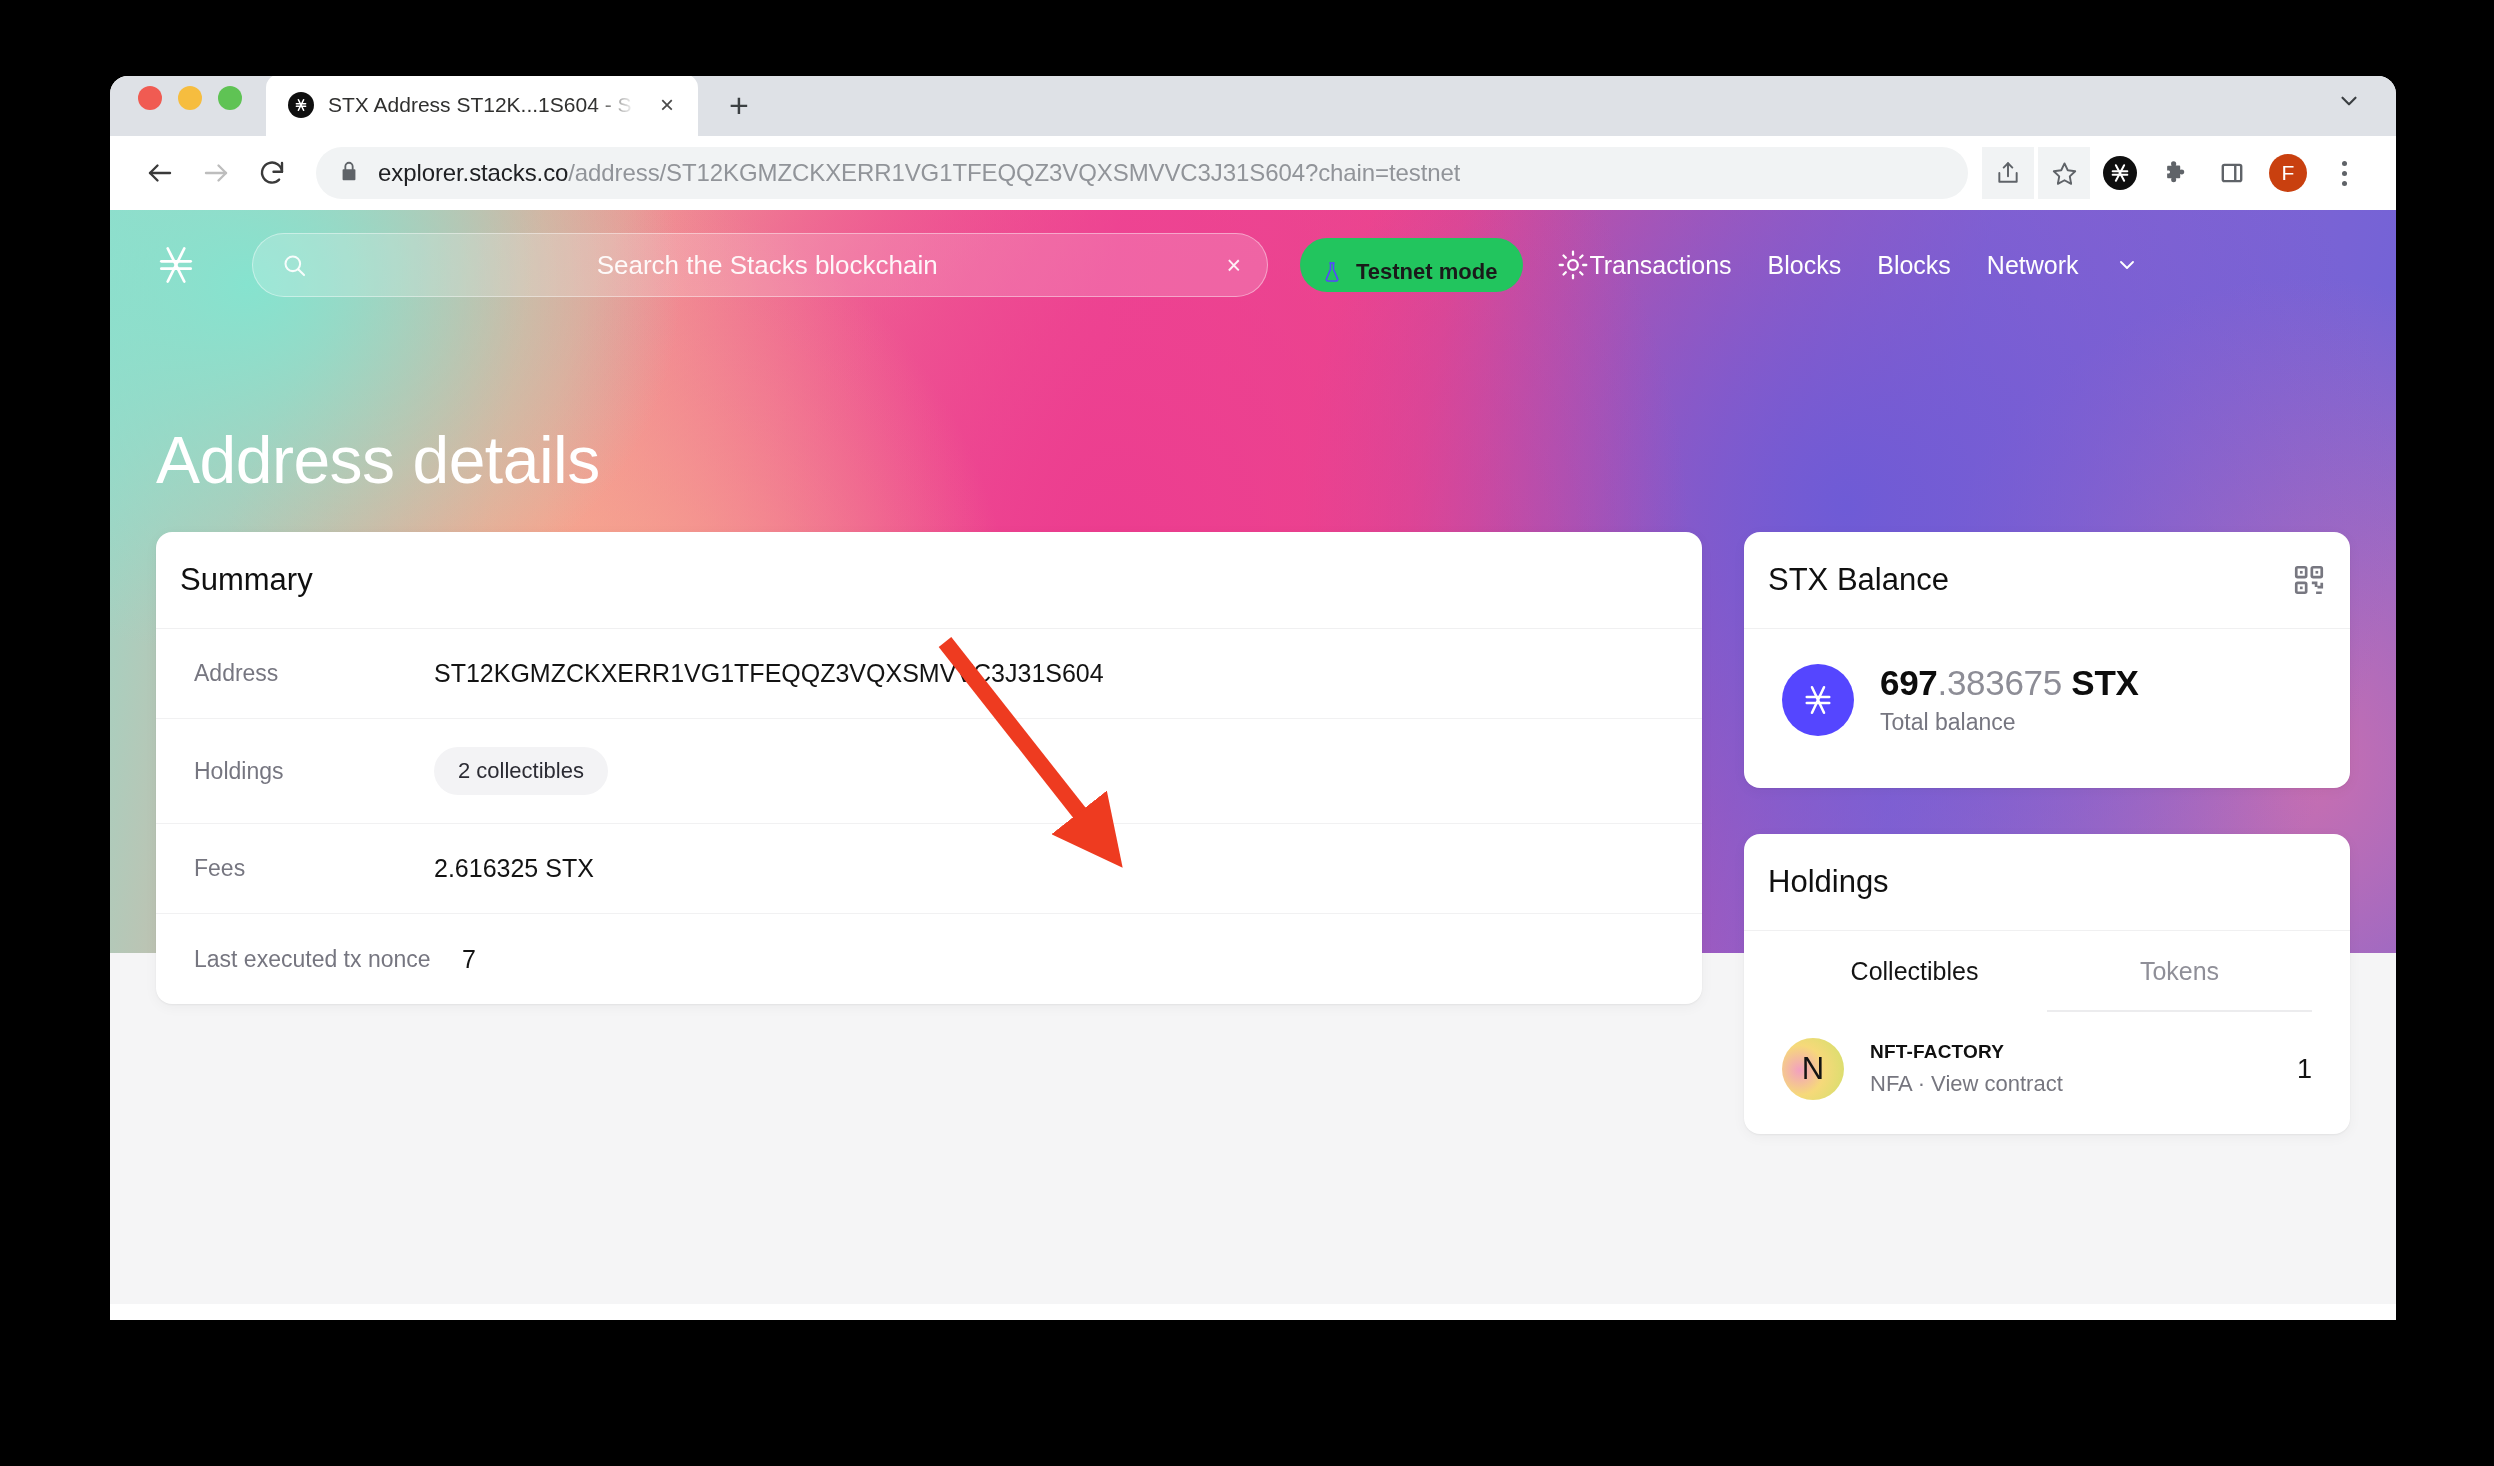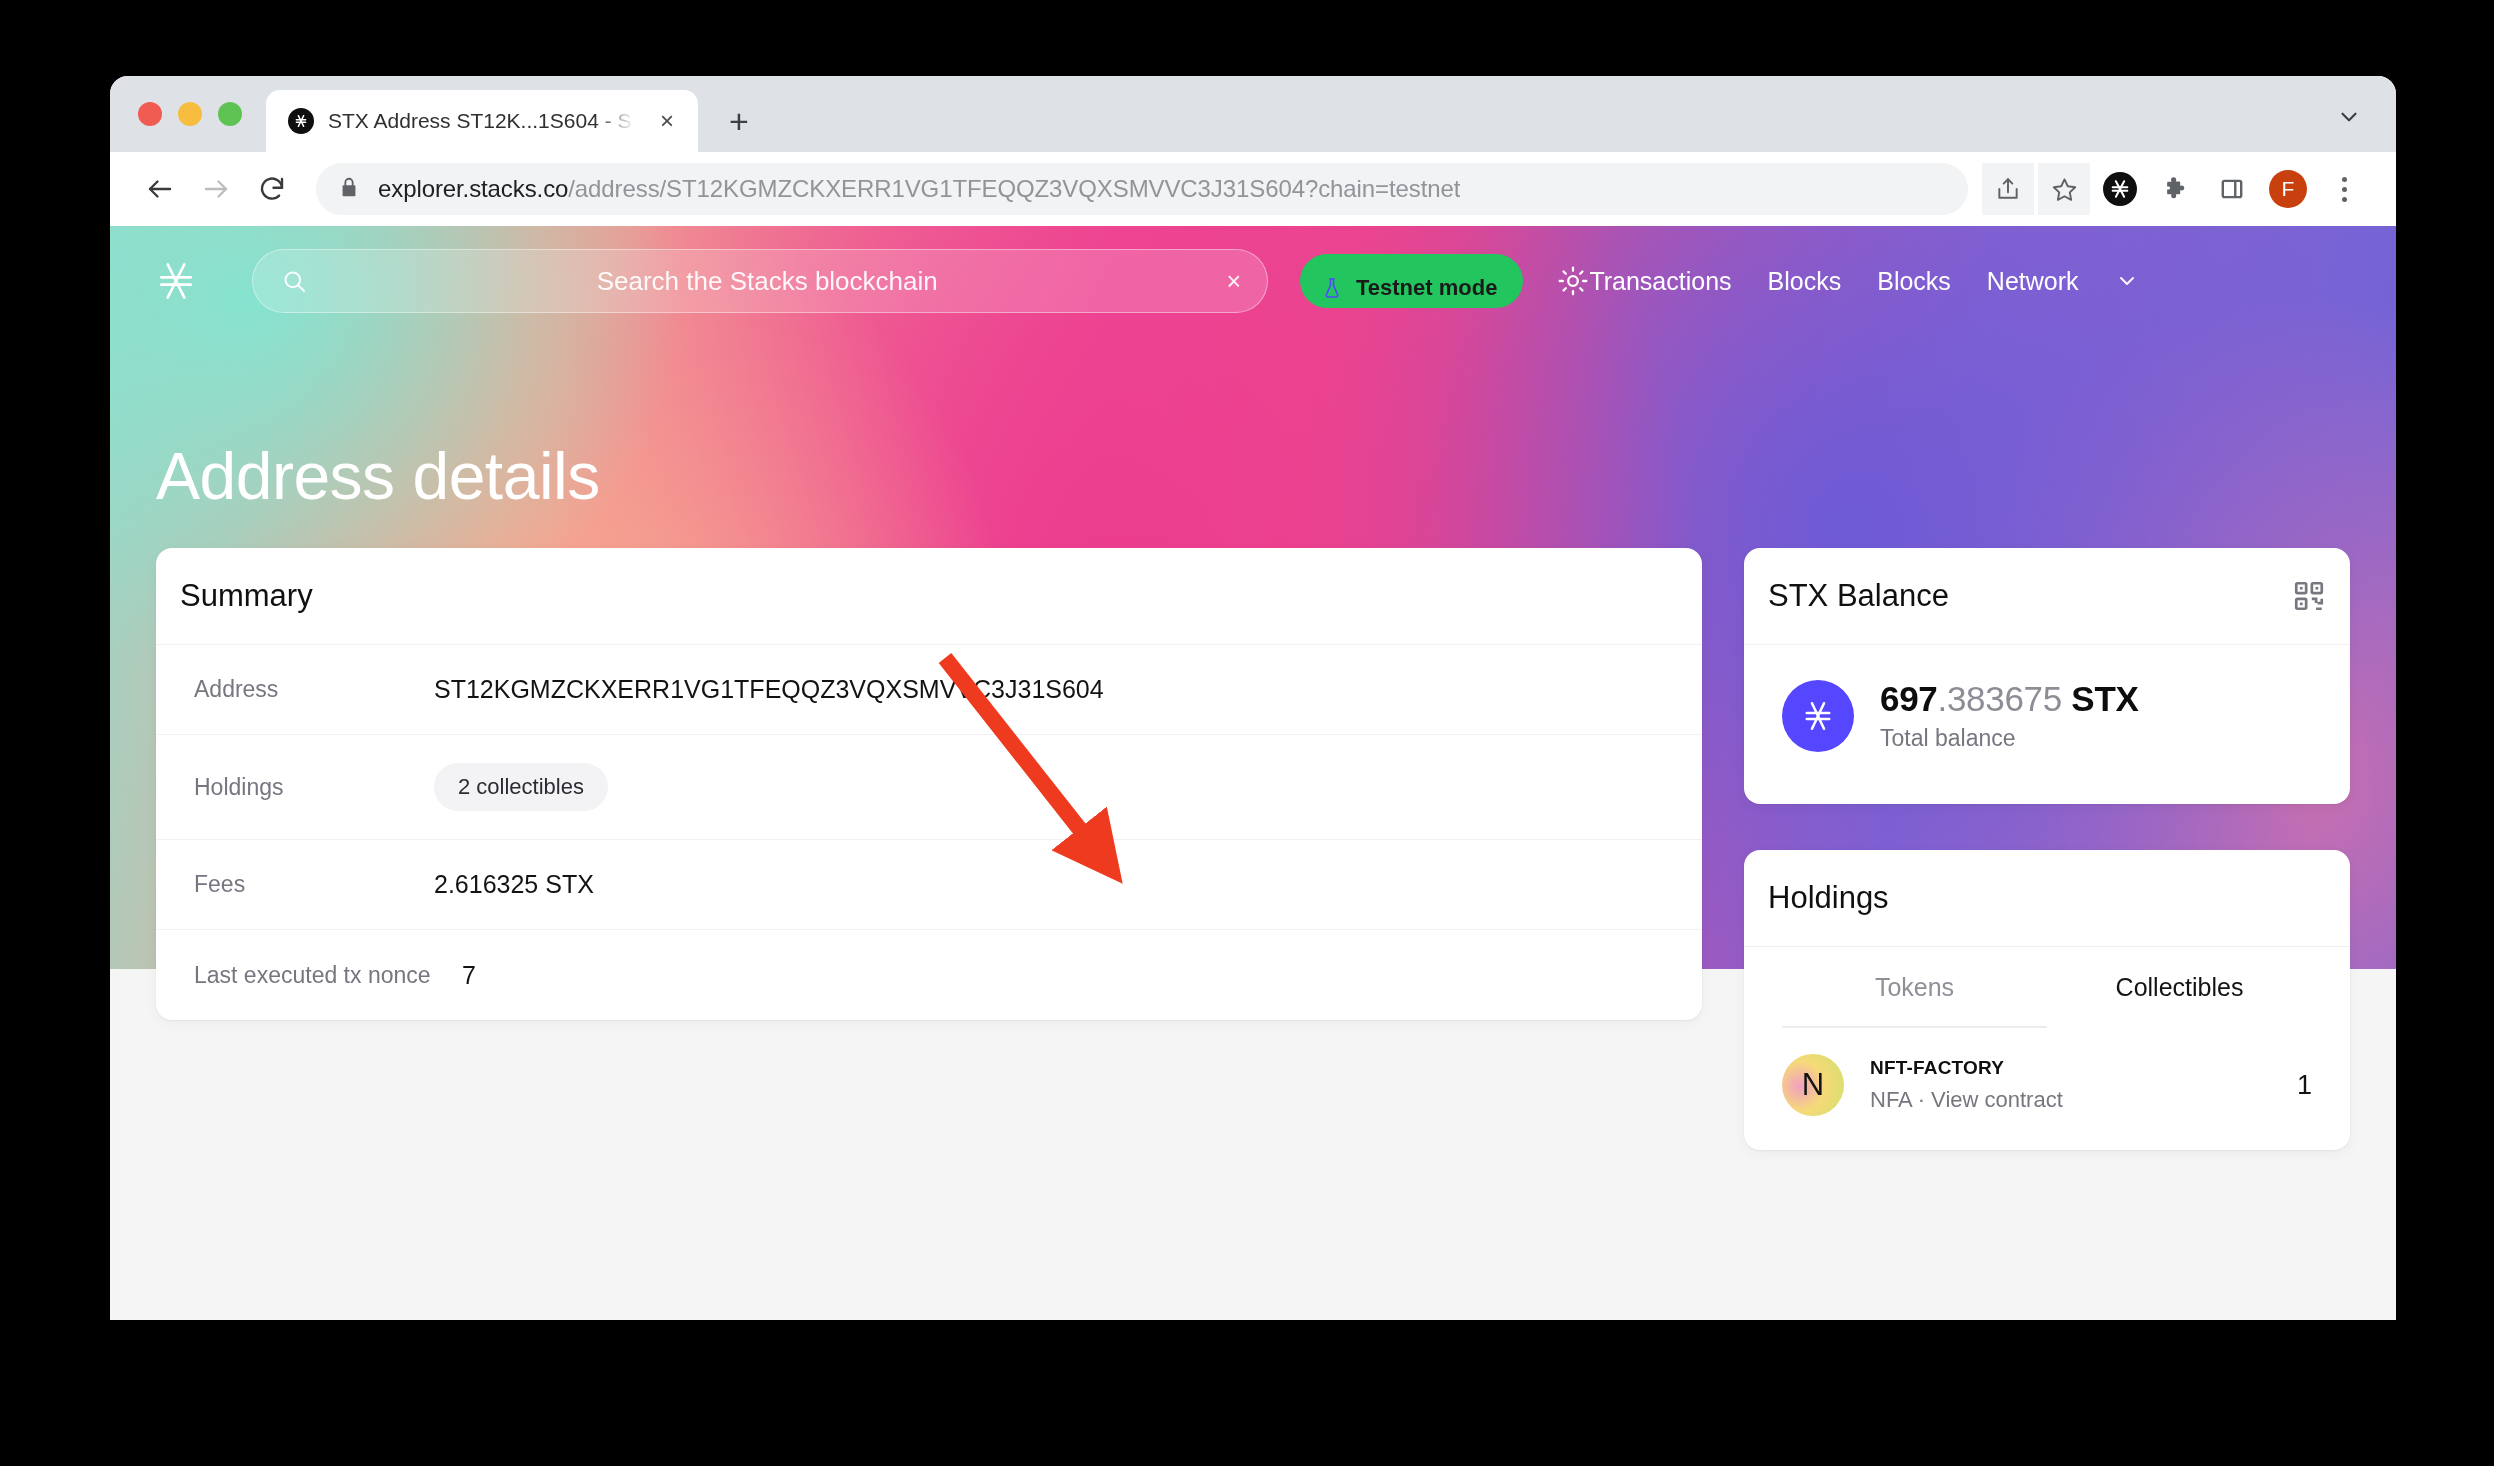--- a/index.html
+++ b/index.html
@@ -17,21 +17,21 @@
     width: 2286px; height: 1244px;
     background: #fff;
     border-radius: 18px 18px 0 0;
     overflow: hidden;
     box-shadow: 0 10px 40px rgba(0,0,0,.35);
   }
 
   
   .tab-strip {
     position: relative;
-    height: 76px;
+    height: 60px;
     background: #dee1e6;
     display: flex;
     align-items: flex-end;
   }
   .traffic-lights {
     display: flex; gap: 16px;
     padding: 0 0 26px 28px;
   }
   .tl { width: 24px; height: 24px; border-radius: 50%; }
   .tl.red { background: #f05b52; }
@@ -524,22 +524,22 @@
               <div class="bal-sub">Total balance</div>
             </div>
           </div>
         </div>
 
         <div class="card" style="margin-top:46px">
           <div class="card-head">
             <h2>Holdings</h2>
           </div>
           <div class="tabs-row">
+            <div class="htab active">Collectibles</div>
             <div class="htab inactive">Tokens</div>
-            <div class="htab active">Collectibles</div>
           </div>
           <div class="holding-row">
             <span class="nft-avatar">N</span>
             <div class="nft-text">
               <div class="nft-name">NFT-FACTORY</div>
               <div class="nft-meta">NFA  ·  View contract</div>
             </div>
             <span class="nft-count">1</span>
           </div>
         </div>

